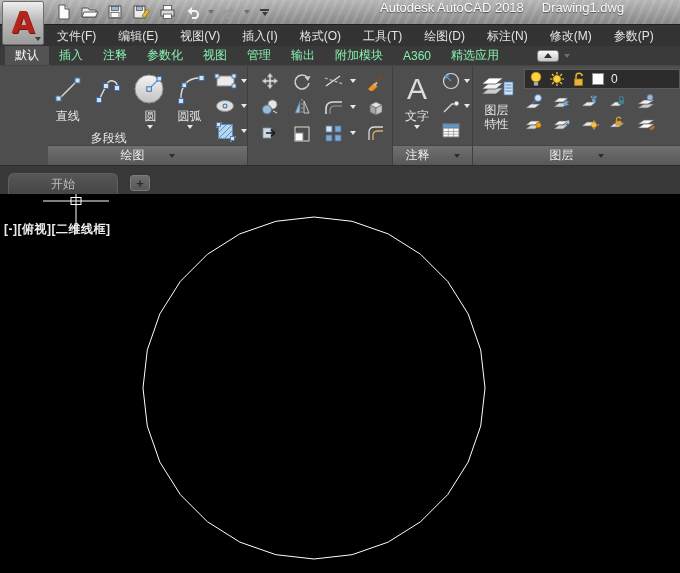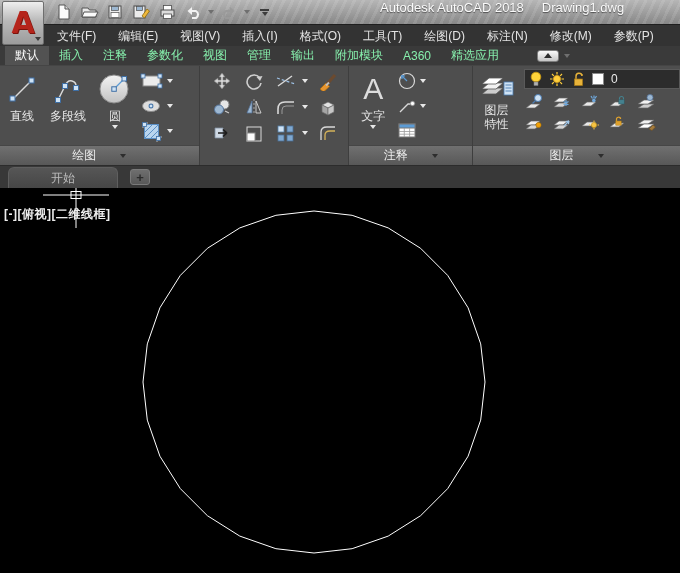--- a/index.html
+++ b/index.html
@@ -73,32 +73,32 @@
   .layer-right { display:flex; flex-direction:column; padding-top:3px; margin-left:8px; }
   .layer-combo { width:156px; height:20px; background:#2c2c2c; border:1px solid #5a5a5a;
     display:flex; align-items:center; gap:7px; padding:0 5px; }
   .layer-combo .lname { font-size:12px; color:#eaeaea; }
   .swatch { width:12px; height:12px; background:#ffffff; border:1px solid #8a8a8a; }
   .layer-tools { display:flex; flex-direction:column; gap:3px; margin-top:4px; }
   .lt-row { display:flex; gap:8px; }
   .lt-row .ltb { width:20px; height:18px; display:flex; align-items:center; justify-content:center; }
 
   
-  .ftabs { height:23px; background:#383838; border-top:1px solid #2c2c2c; display:flex; align-items:flex-end; padding-left:8px; }
+  .ftabs { height:29px; background:#383838; border-top:1px solid #2c2c2c; display:flex; align-items:flex-end; padding-left:8px; }
   .ftab { height:21px; border-radius:6px 6px 0 0; font-size:12px; display:flex; align-items:center; }
   .ftab.start { width:110px; justify-content:center; background:linear-gradient(#565656,#464646); color:#bdbdbd; border:1px solid #5f5f5f; border-bottom:none; }
   .ftab.activeTab { margin-left:10px; padding:0 12px 0 28px; background:linear-gradient(#757575,#5d5d5d); color:#ffffff; border:1px solid #8a8a8a; border-bottom:none; }
   .ftab .close { margin-left:26px; color:#c9c9c9; font-size:12px; line-height:12px; }
   .addtab { width:20px; height:16px; margin:0 0 3px 12px; border-radius:3px; background:linear-gradient(#6e6e6e,#585858);
     border:1px solid #7a7a7a; color:#2b2b2b; font-weight:bold; font-size:13px; line-height:13px;
     display:flex; align-items:center; justify-content:center; }
 
   
   .canvas { position:relative; height:385px; background:#000; }
-  .vp-label { position:absolute; left:4px; top:18px; font-size:12px; font-weight:600; color:#ededed; letter-spacing:0.5px; z-index:5; }
+  .vp-label { position:absolute; left:4px; top:27px; font-size:12px; font-weight:600; color:#ededed; letter-spacing:0.5px; z-index:5; }
   .canvas svg.scene { position:absolute; left:0; top:0; }
 </style>
 </head>
 <body>
 
 <div class="app">
 
   <div class="titlebar">
     <div class="app-logo">
       <span class="letter">A</span>
@@ -192,33 +192,33 @@
     <div class="ribbon-collapse">
       <span class="collapse-btn">
           <span class="up-tri"></span>
         </span>
       <span class="dd dim"></span>
     </div>
   </div>
 
   <div class="rbody">
 
-    <div class="panel" style="width:200px;">
+    <div class="panel" style="width:200px;margin-left:48px;">
       <div class="panel-content" style="padding-left:2px;">
         <div class="bigbtn" style="width:40px;">
           <div class="icon-slot">
             <svg width="30" height="32">
               <line x1="6" y1="26" x2="24" y2="8" stroke="#d9d9d9" stroke-width="1.5"></line>
               <rect x="3" y="23" width="5" height="5" fill="#cfe3f5" stroke="#3f6fa5"></rect>
               <rect x="22" y="5" width="5" height="5" fill="#cfe3f5" stroke="#3f6fa5"></rect>
             </svg>
           </div>
           <span class="blabel">直线</span>
         </div>
-        <div class="bigbtn" style="width:52px;">
+        <div class="bigbtn" style="width:52px;justify-content:space-between;">
           <div class="icon-slot">
             <svg width="32" height="32">
               <path d="M6,27 L13,13 C16,5 25,7 24,15" fill="none" stroke="#d9d9d9" stroke-width="1.5"></path>
               <rect x="3.5" y="24.5" width="5" height="5" fill="#cfe3f5" stroke="#3f6fa5"></rect>
               <rect x="10.5" y="10.5" width="5" height="5" fill="#cfe3f5" stroke="#3f6fa5"></rect>
               <rect x="21.5" y="12.5" width="5" height="5" fill="#cfe3f5" stroke="#3f6fa5"></rect>
             </svg>
           </div>
           <span class="blabel">多段线</span>
         </div>
@@ -233,20 +233,32 @@
                 </defs>
               <circle cx="16" cy="18" r="14" fill="url(#cg)" stroke="#8c8c8c"></circle>
               <line x1="16" y1="18" x2="26" y2="8" stroke="#5b9bd5" stroke-width="1.2"></line>
               <rect x="13.8" y="15.8" width="4.5" height="4.5" fill="#cfe3f5" stroke="#3f6fa5"></rect>
               <rect x="24" y="5.5" width="4.5" height="4.5" fill="#cfe3f5" stroke="#3f6fa5"></rect>
             </svg>
           </div>
           <span class="blabel">圆</span>
           <span class="dd light"></span>
         </div>
+        <div class="bigbtn" style="width:46px;">
+          <div class="icon-slot">
+            <svg width="32" height="34">
+              <path d="M7,29 C6,13 14,5 28,6" fill="none" stroke="#d9d9d9" stroke-width="1.5"></path>
+              <rect x="4.5" y="26.5" width="5" height="5" fill="#cfe3f5" stroke="#3f6fa5"></rect>
+              <rect x="25" y="3.5" width="5" height="5" fill="#cfe3f5" stroke="#3f6fa5"></rect>
+              <rect x="8" y="11" width="4.5" height="4.5" fill="#cfe3f5" stroke="#3f6fa5"></rect>
+            </svg>
+          </div>
+          <span class="blabel">圆弧</span>
+          <span class="dd light"></span>
+        </div>
         <div class="smallcol" style="margin-left:4px;">
           <div class="sbtn">
             <svg width="24" height="16">
               <rect x="3" y="3" width="17" height="10" fill="#ececec" stroke="#8a8a8a"></rect>
               <rect x="1" y="1" width="4" height="4" fill="#cfe3f5" stroke="#3f6fa5" stroke-width=".8"></rect>
               <rect x="18" y="11" width="4" height="4" fill="#cfe3f5" stroke="#3f6fa5" stroke-width=".8"></rect>
               <rect x="18" y="1" width="4" height="4" fill="#cfe3f5" stroke="#3f6fa5" stroke-width=".8"></rect>
             </svg>
             <span class="dd light"></span>
           </div>

